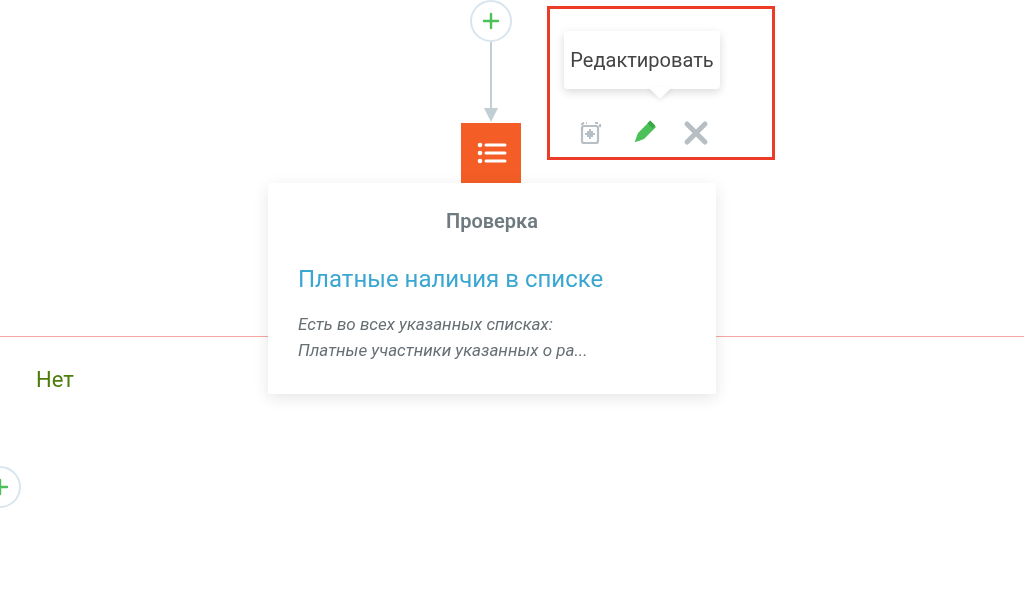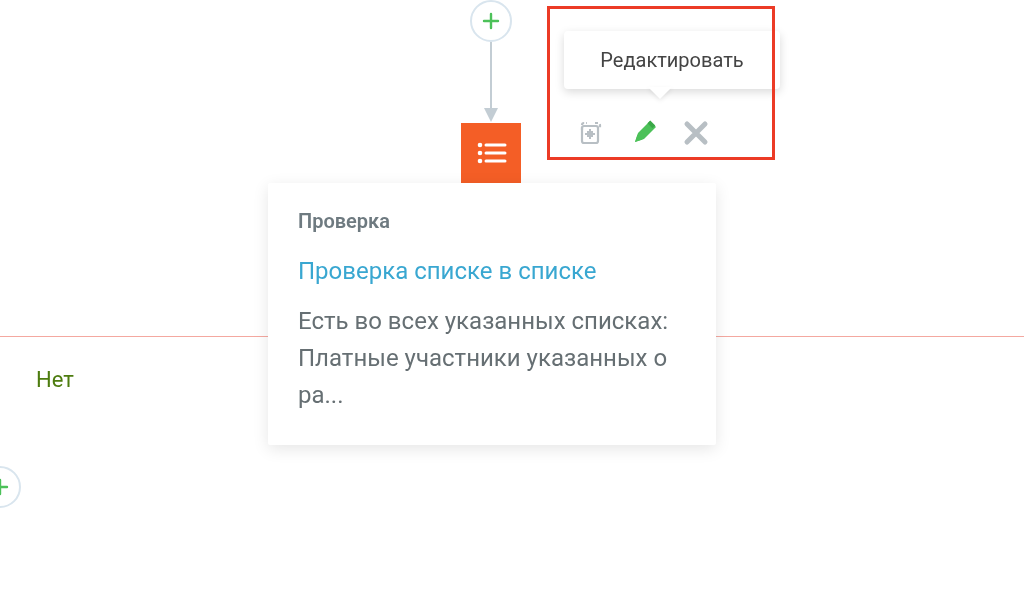--- a/index.html
+++ b/index.html
@@ -51,21 +51,21 @@
     display: flex;
     align-items: center;
     justify-content: center;
   }
 
   
   .tooltip {
     position: absolute;
     left: 564px;
     top: 31px;
-    width: 216px;
+    width: 156px;
     height: 58px;
     background: #ffffff;
     border-radius: 4px;
     box-shadow: 0 3px 10px rgba(0,0,0,0.15);
     display: flex;
     align-items: center;
     justify-content: center;
     font-size: 20px;
     color: #444;
   }
@@ -110,32 +110,34 @@
     width: 448px;
     background: #ffffff;
     box-shadow: 0 4px 16px rgba(0,0,0,0.1);
     border-radius: 2px;
     padding: 26px 30px 30px 30px;
   }
   .card-type {
     font-size: 20px;
     font-weight: 600;
     color: #6e7a80;
-    margin-bottom: 24px;
+    margin-bottom: 32px;
+    text-align: center;
   }
   .card-title {
     font-size: 24px;
     color: #39a7d1;
     margin-bottom: 18px;
     cursor: pointer;
   }
   .card-desc {
-    font-size: 24px;
+    font-size: 17px;
     color: #666f73;
     line-height: 1.55;
+    font-style: italic;
   }
 
   
   .h-line {
     position: absolute;
     top: 336px;
     left: 0;
     height: 1px;
     background: #f4a8a0;
   }
@@ -224,21 +226,21 @@
   </div>
 </div>
 
 <div class="highlight-box"></div>
 
 <div class="h-line left"></div>
 <div class="h-line right"></div>
 
 <div class="card">
   <div class="card-type">Проверка</div>
-  <div class="card-title">Проверка списке в списке</div>
+  <div class="card-title">Платные наличия в списке</div>
   <div class="card-desc">
     <div>Есть во всех указанных списках:</div>
     <div>Платные участники указанных о ра...</div>
   </div>
 </div>
 
 <div class="branch-label-no">Нет</div>
 
 <div class="add-circle-partial">
   <svg width="20" height="20" viewBox="0 0 20 20">

